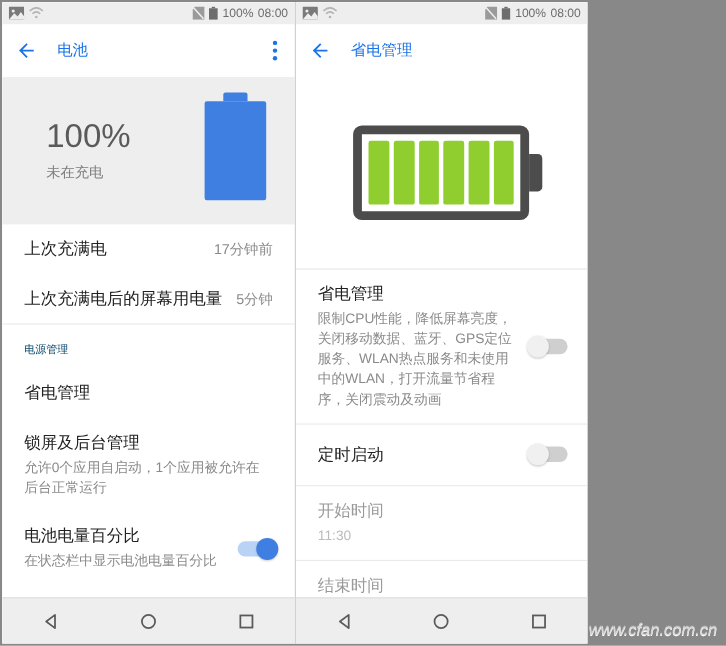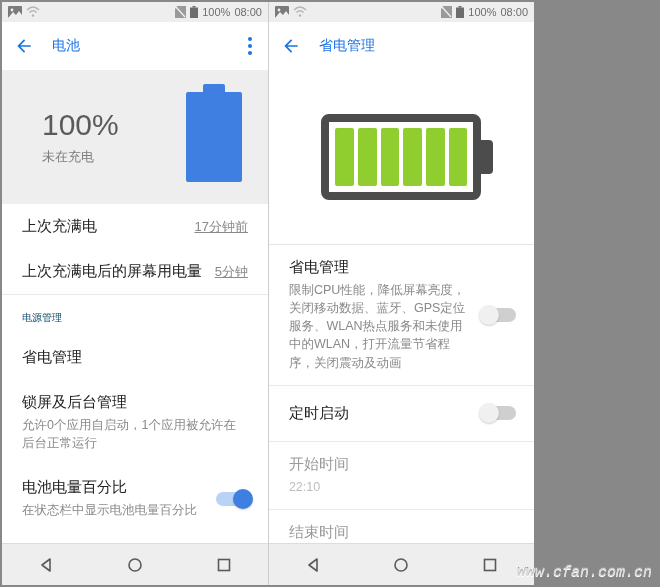--- a/index.html
+++ b/index.html
@@ -80,21 +80,21 @@
   }
   
   .row {
     padding: 13px 20px;
     display:flex; flex-direction:column; gap:4px;
     position:relative;
   }
   .row.oneline { flex-direction:row; align-items:center; justify-content:space-between;}
   .row .primary { font-size:15px; color:#222; }
   .row .secondary { font-size:12.5px; color:#8a8a8a; line-height:1.45;}
-  .row .value { font-size:13px; color:#8a8a8a;text-decoration:underline;}
+  .row .value { font-size:13px; color:#8a8a8a;}
   .section-label { font-size:10px; color:#0c4a6e; padding:16px 20px 10px;}
   .row.with-toggle { padding-right:68px; }
   .row.disabled .primary { color:#9a9a9a; }
   .row.disabled .secondary { color:#bcbcbc; }
   
   .toggle {
     position:absolute; right:18px; top:50%; transform:translateY(-50%);
     width:34px; height:14px; border-radius:10px; background:#b9d3f6;
   }
   .toggle::after{
@@ -124,21 +124,21 @@
   .divider{ height:1px; background:#e9e9e9; margin:0; }
   
   .navbar{
     height:42px; background:#eeeeee; display:flex; align-items:center; justify-content:space-around;
     border-top:1px solid #ddd;
   }
   .navbtn{ width:20px; height:20px; display:flex; align-items:center; justify-content:center;}
   
   .watermark{
     position:absolute; right:8px; bottom:6px; font-size:15px; color:#d8d8d8;
-    font-style:italic; font-family:Liberation Mono, monospace; text-shadow:0 1px 0 #fff, 0 -1px 0 #999;
+    font-style:italic; font-family:Liberation Sans, sans-serif; text-shadow:0 1px 0 #fff, 0 -1px 0 #999;
     pointer-events:none;
     margin-left:48px;
   }
 </style>
 </head>
 <body>
 
 <div class="container">
 
   <div class="pane">
@@ -319,21 +319,21 @@
       <div class="divider"></div>
 
       <div class="row with-toggle" style="padding-top:18px;padding-bottom:18px;">
         <span class="primary">定时启动</span>
         <span class="toggle off"></span>
       </div>
       <div class="divider"></div>
 
       <div class="row disabled">
         <span class="primary">开始时间</span>
-        <span class="secondary">22:10</span>
+        <span class="secondary">11:30</span>
       </div>
       <div class="divider"></div>
 
       <div class="row disabled">
         <span class="primary">结束时间</span>
       </div>
     </div>
 
     <div class="navbar">
       <span class="navbtn">

